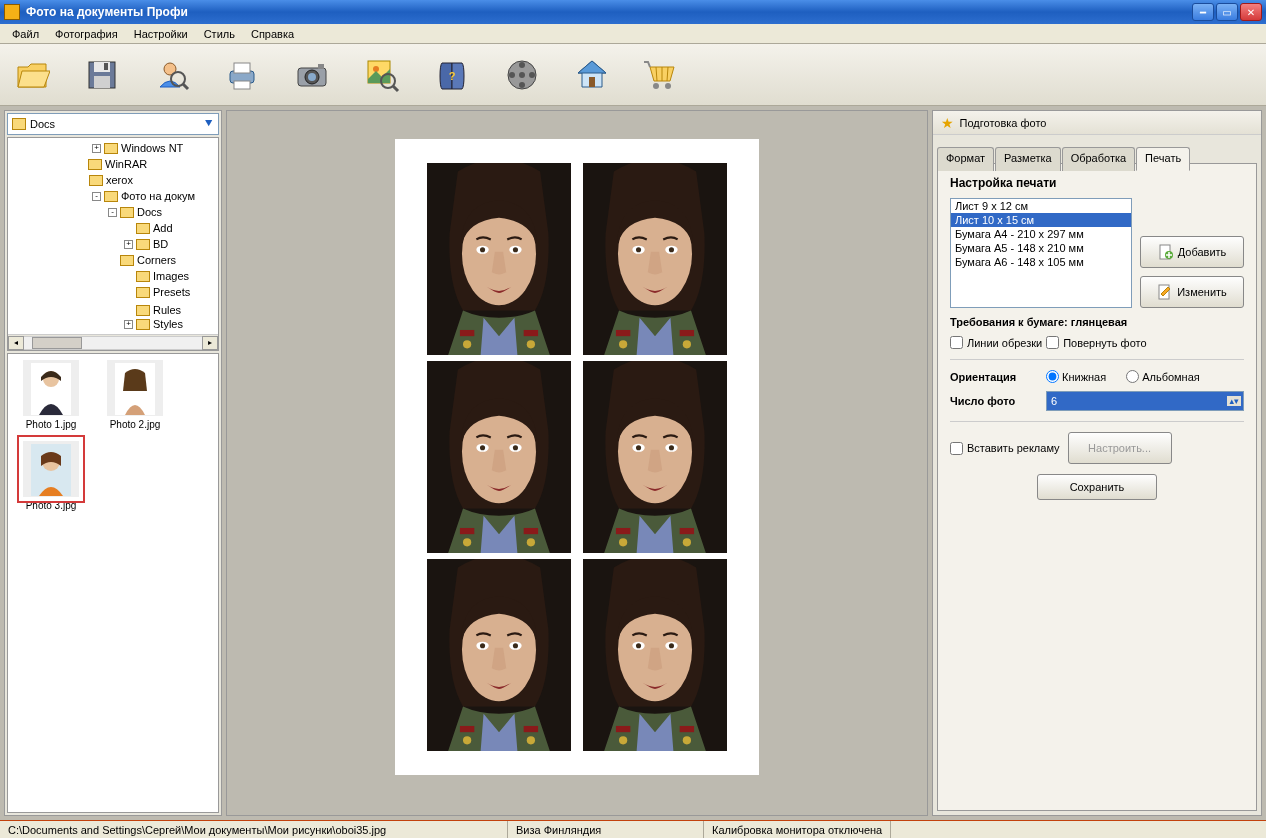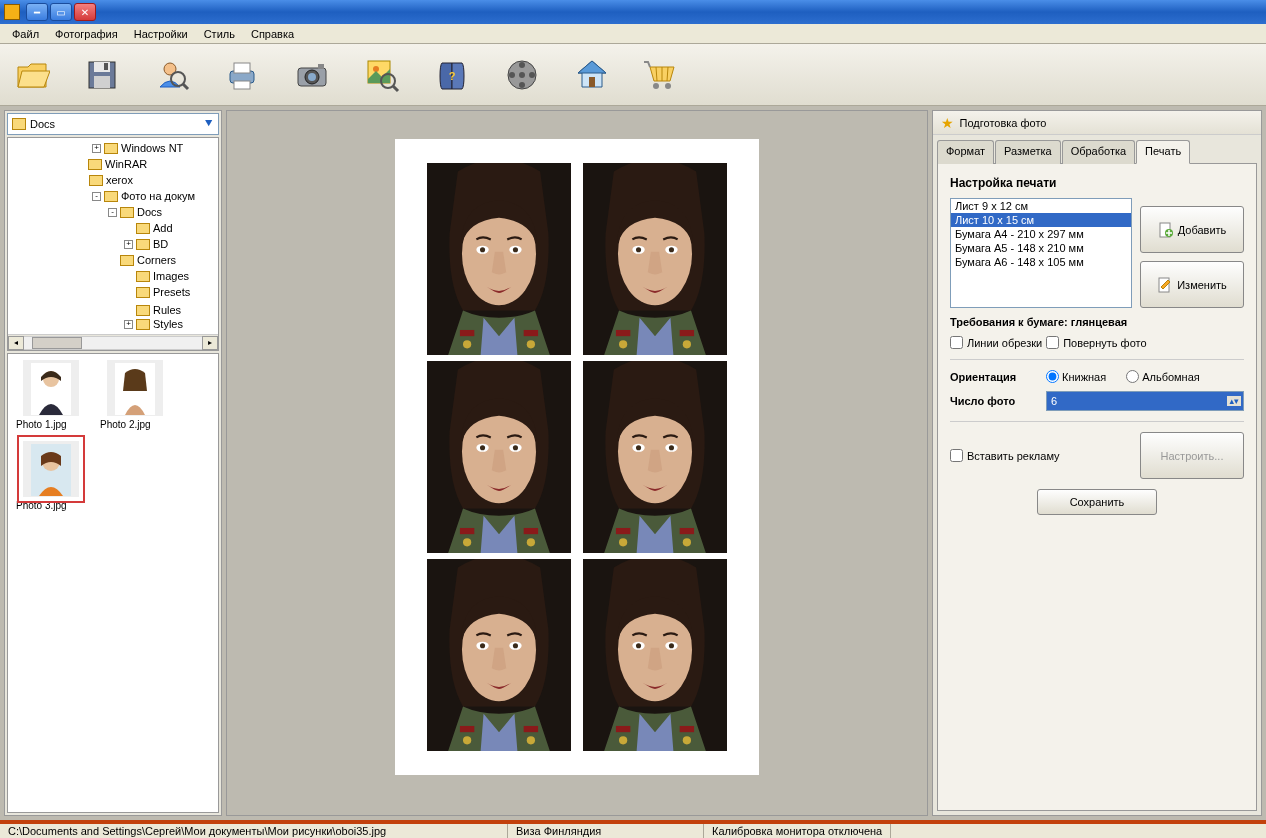--- a/index.html
+++ b/index.html
@@ -34,84 +34,85 @@
 .left .tree { flex: 0 0 214px; background: #fff; margin: 0 2px; border: 1px solid #999; overflow: hidden; position: relative; }
 .left .tree-inner { padding: 2px 0; }
 .left .tree .node { display: flex; align-items: center; height: 16px; white-space: nowrap; }
 .left .tree .exp { width: 9px; height: 9px; border: 1px solid #888; display: inline-flex; align-items: center; justify-content: center; font-size: 8px; line-height: 1; margin-right: 3px; background: #fff; }
 .left .tree .fico { width: 14px; height: 11px; background: #f9d97a; border: 1px solid #b8860b; margin-right: 3px; display: inline-block; }
 .left .tree-scroll { height: 16px; background: #e8e6dc; border-top: 1px solid #ccc; position: absolute; bottom: 0; left: 0; right: 0; display:flex; align-items:center; }
 .left .tree-scroll .sbtn { width:16px; height:14px; border:1px solid #999; background:#ece9d8; display:flex; align-items:center; justify-content:center; font-size:8px; }
 .left .tree-scroll .track { flex:1; height:14px; background:#f0f0f0; border-top:1px solid #ccc; border-bottom:1px solid #ccc; position:relative;}
 .left .tree-scroll .thumb { position:absolute; left:8px; width:50px; top:0; bottom:0; background:#d4d0c8; border:1px solid #999;}
 .left .thumbs { flex: 1; background: #fff; margin: 2px; border: 1px solid #999; display: flex; flex-wrap: wrap; align-content: flex-start; padding: 6px; gap: 10px; }
-.left .thumb { width: 74px; }
+.left .thumb { width: 74px; text-align: center; }
 .left .thumb .img { width: 56px; height: 56px; margin: 0 auto 2px; border: 1px solid transparent; background:#eee; display:flex; align-items:flex-end; justify-content:center;}
 .left .thumb.sel .img { outline:2px solid #d43a3a; outline-offset:4px;}
 .left .thumb .cap { font-size: 10px; padding: 1px 2px; }
 .left .thumb.sel .cap { }
 .left .btns { height: 30px; display: flex; border-top:1px solid #aca899; background:#ece9d8;}
 .left .btns .lbtn { flex: 1; display:flex; align-items:center; justify-content:center; gap:4px; cursor:pointer; border-right:1px solid #ccc;}
 .left .btns .lbtn:last-child { border-right:none; }
 .left .btns .drop { font-size:8px; }
 
 
 .center { flex: 1; background: #bdbab0; border: 1px solid #999; display: flex; align-items: flex-start; justify-content: center; padding: 28px 0; overflow:auto; }
 .paper { width: 364px; height: 636px; background: #fff; padding: 24px 32px; display: grid; grid-template-columns: 1fr 1fr; grid-template-rows: 1fr 1fr 1fr; gap: 6px 12px; }
 .photo { background: #86857d; position: relative; overflow: hidden; }
 .face { position:absolute; inset:0; }
 
 
 .right { width: 330px; background: #e8e6dc; border: 1px solid #999; display: flex; flex-direction: column; }
 .right .hdr { height: 24px; display: flex; align-items: center; padding: 0 8px; gap:6px; border-bottom:1px solid #ccc; background:linear-gradient(to bottom,#f4f2eb,#e4e1d5);}
 .right .hdr .star { color:#e6a400; font-size:14px; }
 .right .tabs { display: flex; height: 24px; margin: 4px 4px 0 4px; }
-.right .tab { padding: 4px 8px; border: 1px solid #999; border-bottom: none; background: #dcdace; margin-right: 1px; border-radius: 3px 3px 0 0; cursor: pointer; position:relative; top:1px;}
+.right .tab { padding: 4px 8px; border: 1px solid #999; border-bottom: none; background: #dcdace; margin-right: 1px; border-radius: 3px 3px 0 0; cursor: pointer; position:relative; top:8px;}
 .right .tab.active { background: #f4f2eb; z-index:2; border-bottom:1px solid #f4f2eb;}
 .right .panel { flex: 1; background: #f4f2eb; margin: 0 4px 4px; border: 1px solid #999; padding: 12px; }
 .right h3 { font-size: 12px; font-weight: bold; margin-bottom: 8px; }
 .right .listbox { background:#fff; border:1px solid #7f9db9; height:110px; overflow:auto; }
 .right .listbox .opt { padding:1px 4px; cursor:pointer;}
 .right .listbox .opt.sel { background:#3169c6; color:#fff;}
 .right .row { display:flex; align-items:flex-end; gap:8px; margin-bottom:8px;}
 .right .col { flex:1; }
 .right .btncol { width:104px; display:flex; flex-direction:column; gap:8px;}
-.right .btn { height:47px; border:1px solid #888; background:linear-gradient(to bottom,#fefefe,#e0ddd0); border-radius:3px; display:flex; align-items:center; justify-content:center; gap:4px; cursor:pointer; padding:0 6px;}
+.right .btn { height:32px; border:1px solid #888; background:linear-gradient(to bottom,#fefefe,#e0ddd0); border-radius:3px; display:flex; align-items:center; justify-content:center; gap:4px; cursor:pointer; padding:0 6px;}
 .right .btn.disabled { color:#999; }
 .right .req { font-weight:bold; margin:8px 0;}
 .right .chk { display:flex; align-items:center; gap:4px; }
 .right .chk input { width:13px; height:13px;}
 .right .hr { border:none; border-top:1px solid #ccc; margin:10px 0;}
 .right label.inline { display:inline-flex; align-items:center; gap:3px; margin-right:12px;}
 .right .field { display:flex; align-items:center; gap:8px; margin:8px 0;}
 .right .field .lbl { width:88px; font-weight:bold;}
 .right .spin { flex:1; height:20px; background:#3169c6; color:#fff; border:1px solid #7f9db9; display:flex; align-items:center; padding:0 4px; position:relative;}
 .right .spin .arrow { position:absolute; right:2px; color:#1e5fc0; background:#e4e1d5; width:14px; text-align:center; font-size:9px;}
 .right .printbtn { display:flex; align-items:center; justify-content:center; gap:8px; margin:20px 0; font-weight:bold; cursor:pointer;}
 .right .printbtn .pico { width:28px; height:24px; }
 .right .savebtn { width:120px; height:26px; margin:10px auto; display:block; border:1px solid #888; background:linear-gradient(to bottom,#fefefe,#e0ddd0); border-radius:3px; cursor:pointer;}
 
 
-.status { height: 18px; background: #ece9d8; border-top: 4px solid #c2410c; display: flex; align-items: center; }
+.status { height: 18px; background: #ece9d8; border-top: 1px solid #c2410c; display: flex; align-items: center; }
 .status .cell { padding: 0 8px; border-right: 1px solid #aca899; height:100%; display:flex; align-items:center;}
 .status .cell:first-child { width: 508px; }
 .status .cell:nth-child(2) { width: 196px; }
 
 
 .face svg { width:100%; height:100%; }
 
 
 .person { width:40px; height:52px; }
 
 </style>
 </head>
 <body>
 
 <div class="titlebar">
   <div class="app-icon"></div>
+  <div class="title">Фото на документы Профи</div>
   <div class="winbtns">
     <div class="winbtn">━</div>
     <div class="winbtn">▭</div>
     <div class="winbtn close">✕</div>
   </div>
 </div>
 
 <div class="menubar">
   <div class="menuitem">Файл</div>
   <div class="menuitem">Фотография</div>
@@ -522,21 +523,21 @@
           </label>
       </div>
       <div class="field">
         <div class="lbl">Число фото</div>
         <div class="spin">
           <span>6</span>
           <span class="arrow">▴▾</span>
         </div>
       </div>
       <hr class="hr">
-      <div style="display:flex; align-items:center; gap:16px;justify-content:space-between;">
+      <div style="display:flex; align-items:center; gap:8px;">
         <label class="chk">
             <input type="checkbox" style="">
             <span>Вставить рекламу</span>
           </label>
         <div class="btn disabled" style="flex:0 0 104px;">
             <span>Настроить...</span>
           </div>
       </div>
       <button class="savebtn">Сохранить</button>
     </div>

